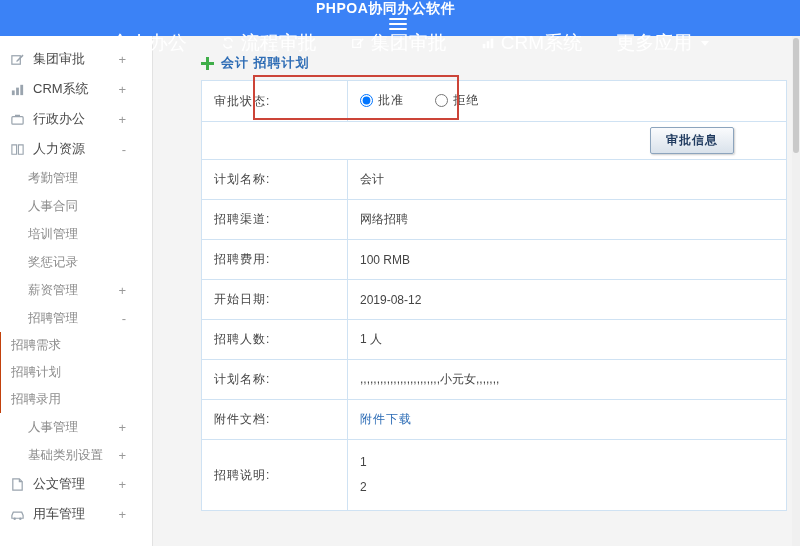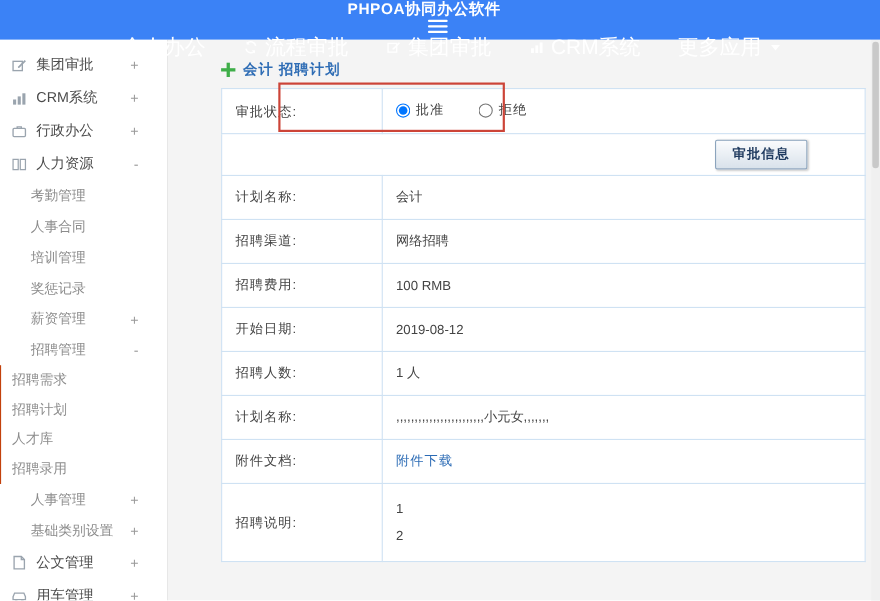--- a/index.html
+++ b/index.html
@@ -174,23 +174,20 @@
     <div class="side-item lvl1">
       <span>招聘管理</span>
       <span class="s-toggle">-</span>
     </div>
     <div class="lvl2-group">
       <div class="side-item lvl2">
           <span>招聘需求</span>
         </div>
       <div class="side-item lvl2">
           <span>招聘计划</span>
-        </div>
-      <div class="side-item lvl2">
-          <span>人才库</span>
         </div>
       <div class="side-item lvl2">
           <span>招聘录用</span>
         </div>
     </div>
     <div class="side-item lvl1">
       <span>人事管理</span>
       <span class="s-toggle">+</span>
     </div>
     <div class="side-item lvl1">

